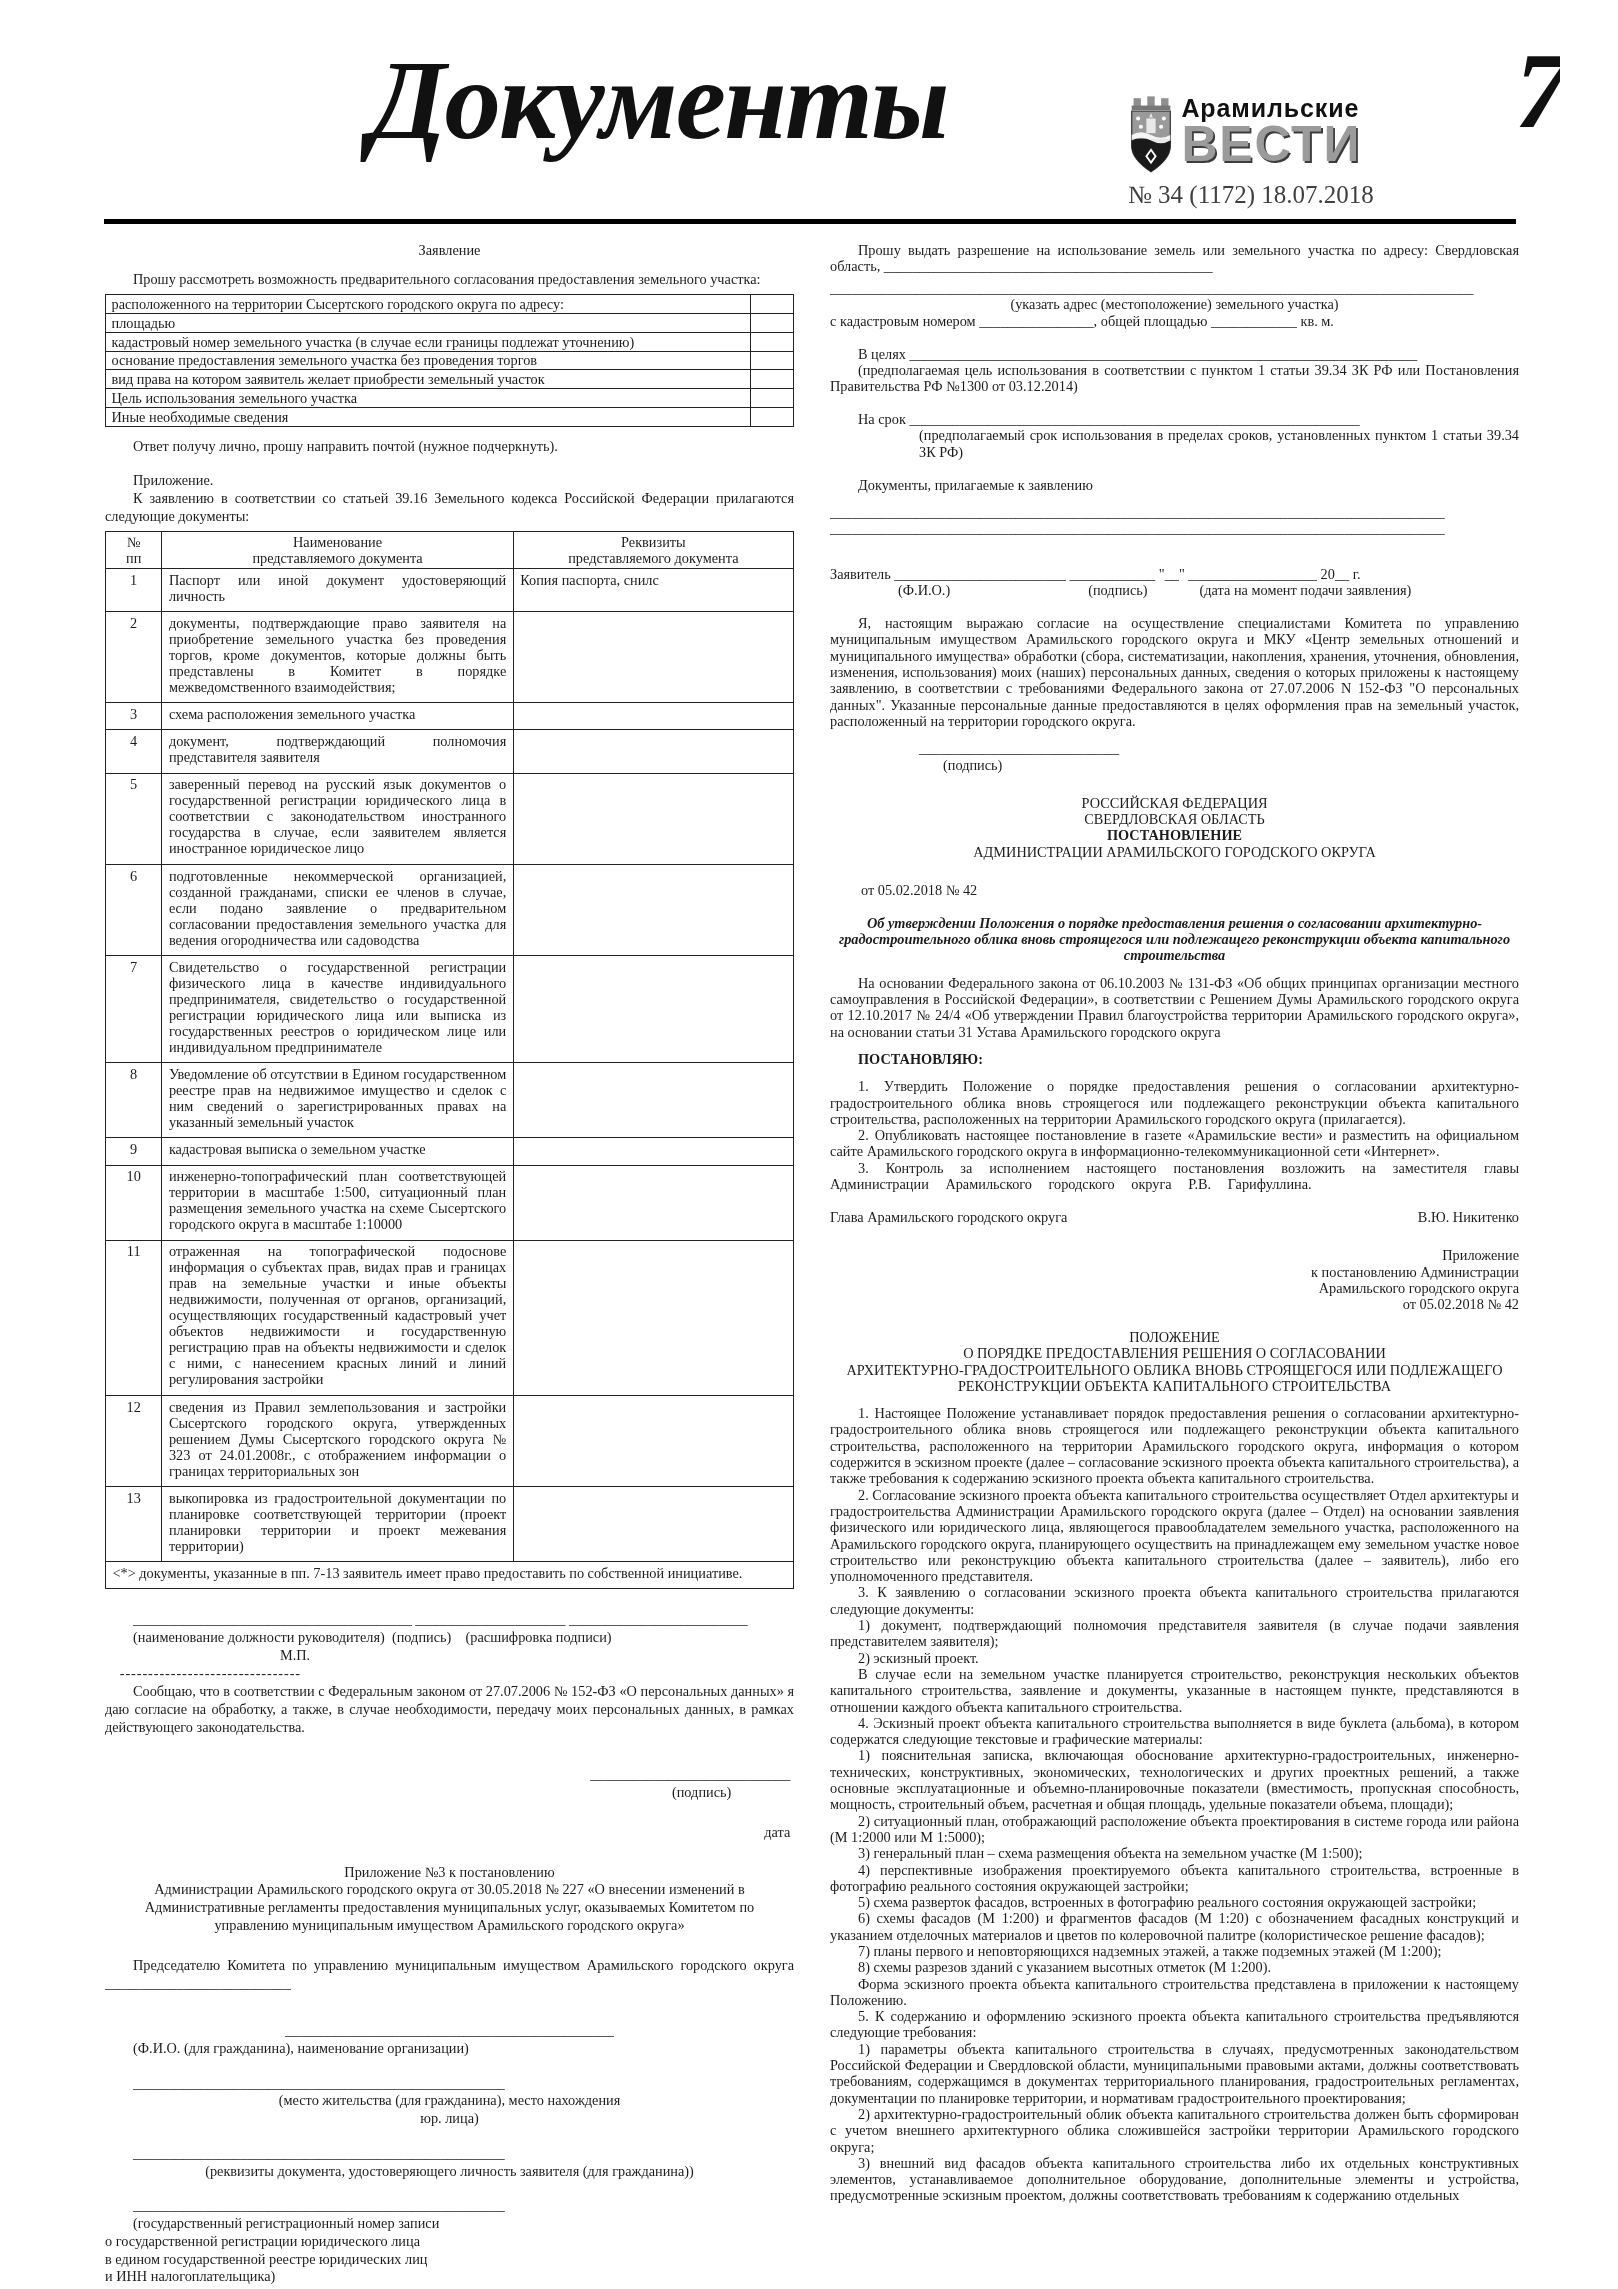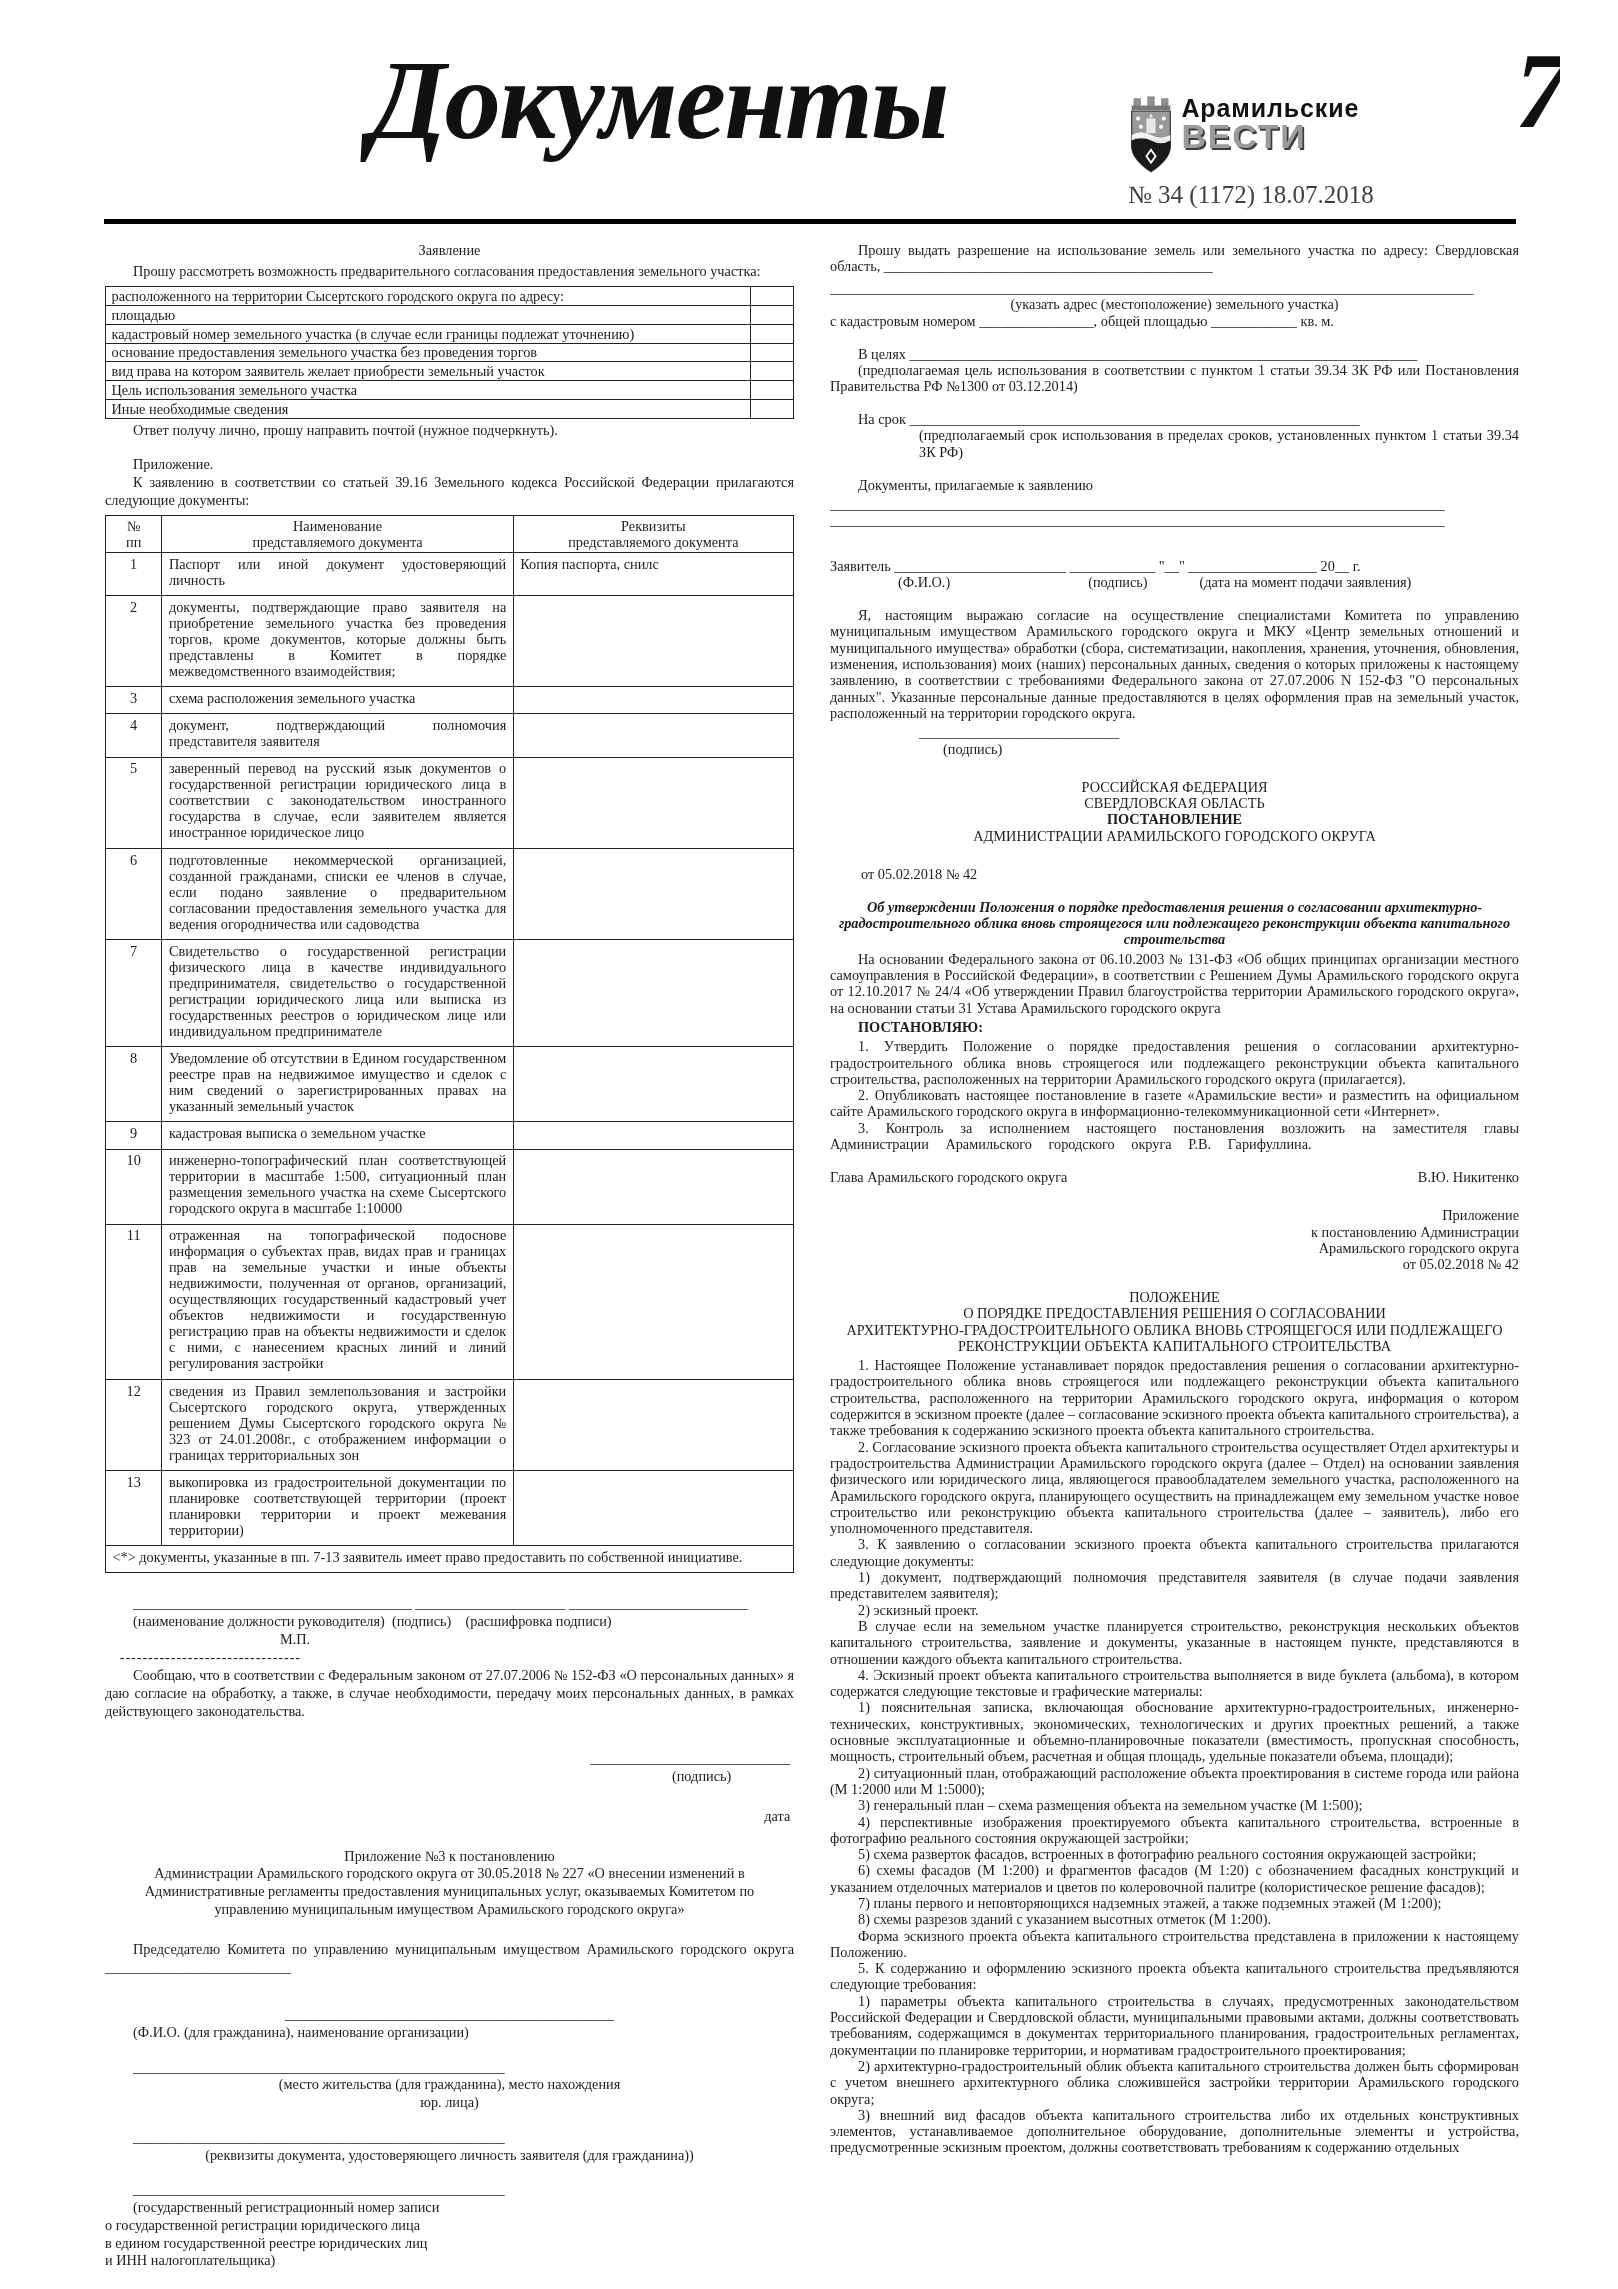--- a/index.html
+++ b/index.html
@@ -7,39 +7,39 @@
         font-family:"Liberation Serif", serif;color:#1c1c1c;}
   
   .masthead-title{position:absolute;left:369px;top:35px;font-size:113px;font-style:italic;
         font-weight:bold;letter-spacing:-1.8px;color:#111;}
   .header-rule{position:absolute;left:104px;top:219px;width:1412px;height:4.6px;background:#000;}
   .brand{position:absolute;left:1128px;top:96px;display:flex;align-items:flex-start;}
   .arms{width:46px;height:78px;display:block;}
   .brand-text{margin-left:7.4px;}
   .brand-top{font-family:"Liberation Sans", sans-serif;font-weight:bold;font-size:25px;color:#111;
         letter-spacing:0.9px;line-height:1;}
-  .brand-bottom{font-family:"Liberation Sans", sans-serif;font-weight:bold;font-size:34px;
+  .brand-bottom{font-family:"Liberation Sans", sans-serif;font-weight:bold;font-size:50px;
         color:#9b9b9b;letter-spacing:1.8px;line-height:.92;text-shadow:1.8px 1.8px 0 #3c3c3c;}
   .issue{position:absolute;left:1128px;top:181px;font-size:25px;color:#404040;white-space:nowrap;}
   .page-number{position:absolute;left:1515px;top:28px;font-size:109px;font-weight:bold;
         font-style:italic;color:#111;}
   
   .col{position:absolute;top:242px;width:689px;font-size:14.3px;line-height:1.25;}
   .col-left{left:105px;}
   .col-right{left:830px;line-height:1.14;}
   p{margin:0;}
   .just{text-align:justify;}
   .ind{text-indent:28px;}
   .c{text-align:center;}
   .r{text-align:right;}
   .b{font-weight:bold;}
   .bi{font-weight:bold;font-style:italic;}
   .pre{white-space:pre-wrap;}
   .preline{white-space:pre-line;}
-  .mt6{margin-top:5.5px;}.mt14{margin-top:3px;}.mt18{margin-top:16.6px;}
+  .mt6{margin-top:5.5px;}.mt14{margin-top:11px;}.mt18{margin-top:16.6px;}
   .mt24{margin-top:22px;}.mt32{margin-top:29.5px;}
   .nowrap{white-space:nowrap;overflow:hidden;}
   
   table{border-collapse:collapse;width:100%;table-layout:fixed;padding-left:38px;}
   td,th{border:1.5px solid #222;padding:0.9px 5.5px;vertical-align:top;font-weight:normal;
         font-size:14.3px;line-height:1.12;text-align:left;}
   .tbl-req .cell-val{width:31px;}
   .tbl-docs .cell-num{width:48px;text-align:center;}
   .tbl-docs .cell-name{width:343px;}
   .tbl-docs td{padding:2.8px 6.5px 7.4px 6.5px;}

